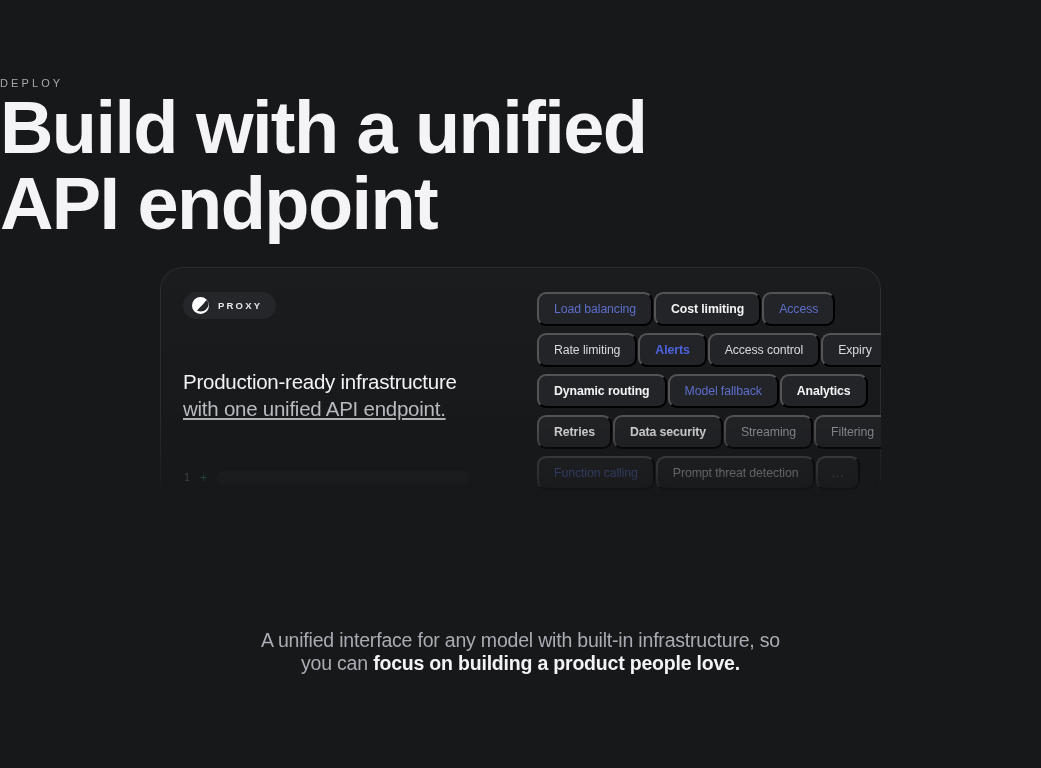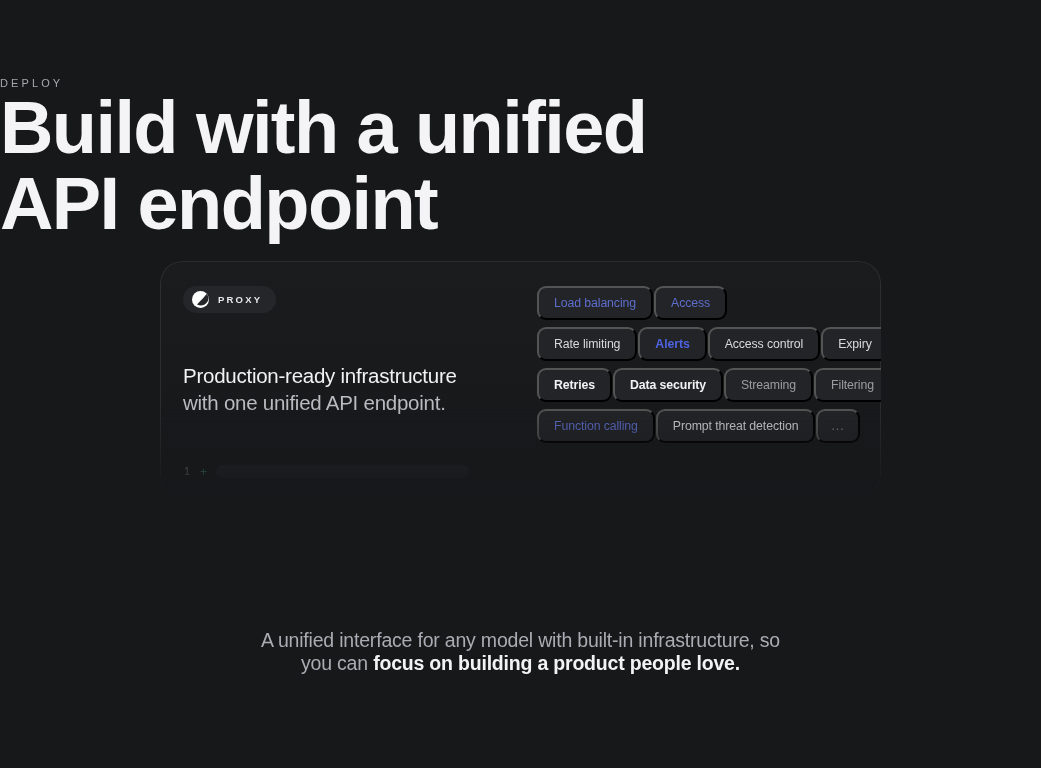--- a/index.html
+++ b/index.html
@@ -46,21 +46,21 @@
     font-weight: 700;
     letter-spacing: -1.6px;
     color: #f4f4f6;
   }
   .hero-title .ln { display: block; }
 
   
   .card {
     position: absolute;
     left: 160px;
-    top: 261px;
+    top: 267px;
     width: 721px;
     height: 235px;
     border-radius: 22px;
     border: 1px solid rgba(255,255,255,0.085);
     border-bottom-color: rgba(255,255,255,0.015);
     background:
       linear-gradient(180deg, rgba(255,255,255,0.012) 0%, rgba(255,255,255,0.0) 70%),
       #18191b;
     -webkit-mask-image: linear-gradient(180deg, #000 0%, #000 62%, rgba(0,0,0,0.25) 93%, rgba(0,0,0,0) 100%);
     mask-image: linear-gradient(180deg, #000 0%, #000 62%, rgba(0,0,0,0.25) 93%, rgba(0,0,0,0) 100%);
@@ -107,21 +107,21 @@
   }
 
   .card-headline {
     margin-top: 49px;
     font-size: 20.5px;
     line-height: 1.32;
     letter-spacing: -0.25px;
     font-weight: 400;
   }
   .card-headline .l1 { color: #f2f2f4; display: block; }
-  .card-headline .l2 { color: #b9bbc0; display: block; }
+  .card-headline .l2 { color: #b9bbc0; display: block; text-decoration: underline; }
 
   .slider-row {
     position: absolute;
     left: 22px;
     bottom: 17px;
     display: flex;
     align-items: center;
     gap: 9px;
   }
 
@@ -233,27 +233,33 @@
           <span class="slider-plus">+</span>
           <span class="slider-track"></span>
         </div>
 
       </div>
 
       <div class="card-right">
         <div class="tag-rows" id="tag-grid">
             <div class="tag-row">
               <button class="tag accent">Load balancing</button>
+              <button class="tag bold">Cost limiting</button>
               <button class="tag accent">Access</button>
             </div>
             <div class="tag-row">
               <button class="tag">Rate limiting</button>
               <button class="tag accent-bright">Alerts</button>
               <button class="tag">Access control</button>
               <button class="tag">Expiry</button>
+            </div>
+            <div class="tag-row">
+              <button class="tag bold">Dynamic routing</button>
+              <button class="tag accent">Model fallback</button>
+              <button class="tag bold">Analytics</button>
             </div>
             <div class="tag-row">
               <button class="tag bold">Retries</button>
               <button class="tag bold">Data security</button>
               <button class="tag dim">Streaming</button>
               <button class="tag dim">Filtering</button>
             </div>
             <div class="tag-row">
               <button class="tag accent">Function calling</button>
               <button class="tag">Prompt threat detection</button>

